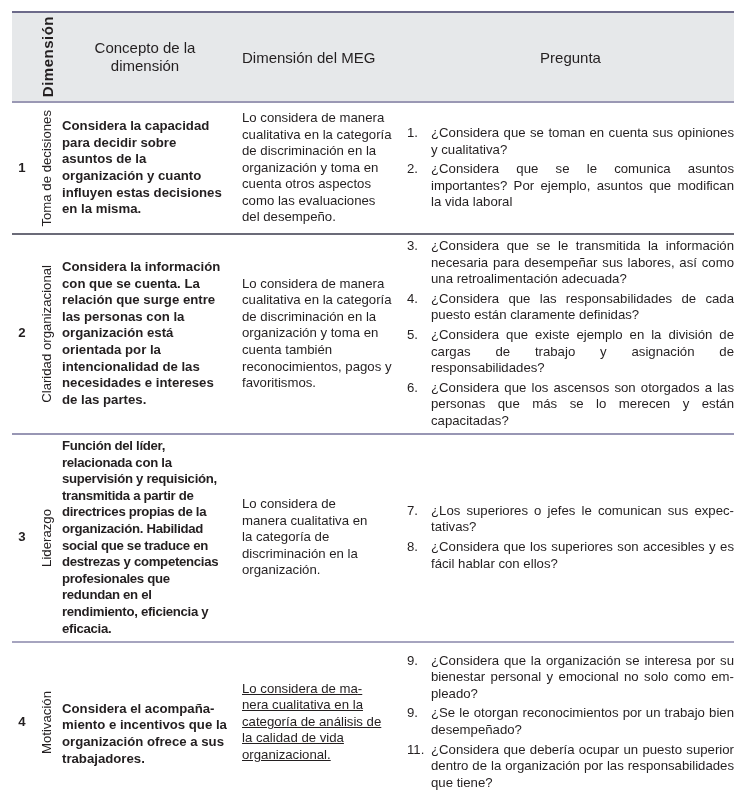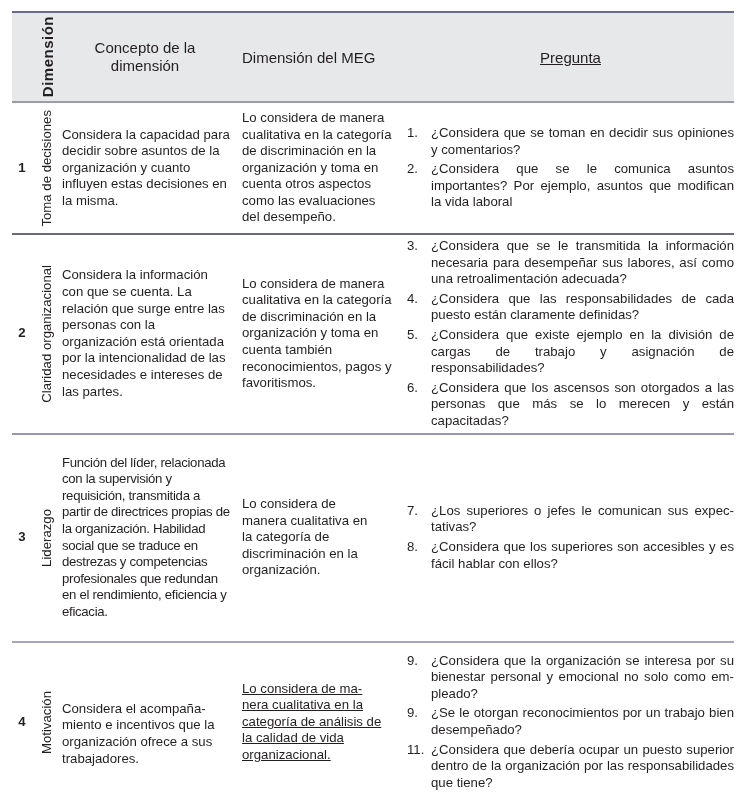--- a/index.html
+++ b/index.html
@@ -18,21 +18,21 @@
   .dimcol { width: 30px; }
   .vwrap { position: relative; width: 30px; height: 100%; display: flex; align-items: center; justify-content: center; }
   .vtext { writing-mode: vertical-rl; transform: rotate(180deg); white-space: nowrap; font-size: 13.2px; color: #231f20; }
   .vhead { font-weight: bold; font-size: 15px; letter-spacing: 0.5px; }
   .cell-text { display: block; }
   .q { padding-left: 4px; padding-right: 0; }
   .qlist { list-style: none; margin: 0; padding: 0; }
   .qitem { display: flex; margin: 3px 0; text-align: justify; }
   .qnum { width: 24px; flex: 0 0 24px; }
   .qtxt { flex: 1; text-align: justify; }
-  .c-concept { padding-left: 5px; }
+  .c-concept { padding-left: 5px; font-weight: bold; }
 </style>
 </head>
 <body>
 
 <table class="tbl">
   <colgroup>
     <col style="width:20px">
     <col style="width:30px">
     <col style="width:180px">
     <col style="width:165px">
@@ -44,21 +44,21 @@
         <div style="display:flex;justify-content:flex-end;padding-right:6px;height:88px;align-items:center;">
           <span class="vtext vhead">Dimensión</span>
         </div>
       </th>
       <th style="padding-right:14px;">
         <span style="display:inline-block;width:130px;line-height:18px;">Concepto de la dimensión</span>
       </th>
       <th style="text-align:left;">
         <span>Dimensión del MEG</span>
       </th>
-      <th style="text-align:center;text-decoration:underline;">
+      <th style="text-align:center;">
         <span>Pregunta</span>
       </th>
     </tr>
   </thead>
   <tbody>
 
     <tr class="row r1">
       <td class="num">1</td>
       <td class="dimcol">
         <div class="vwrap">
@@ -68,21 +68,21 @@
       <td class="c-concept">
         <span class="cell-text" style="width:168px;">Considera la capacidad para decidir sobre asuntos de la organización y cuanto influyen estas decisiones en la misma.</span>
       </td>
       <td>
         <span class="cell-text" style="width:150px;">Lo considera de manera cualitativa en la categoría de discriminación en la organización y toma en cuenta otros aspectos como las evaluaciones del desempeño.</span>
       </td>
       <td class="q">
         <ul class="qlist">
           <li class="qitem">
               <span class="qnum">1.</span>
-              <span class="qtxt">¿Considera que se toman en decidir sus opiniones y comentarios?</span>
+              <span class="qtxt">¿Considera que se toman en cuenta sus opiniones y cualitativa?</span>
             </li>
           <li class="qitem">
               <span class="qnum">2.</span>
               <span class="qtxt">¿Considera que se le comunica asuntos importantes? Por ejemplo, asuntos que modifican la vida laboral</span>
             </li>
         </ul>
       </td>
     </tr>
 
     <tr class="row r2">

